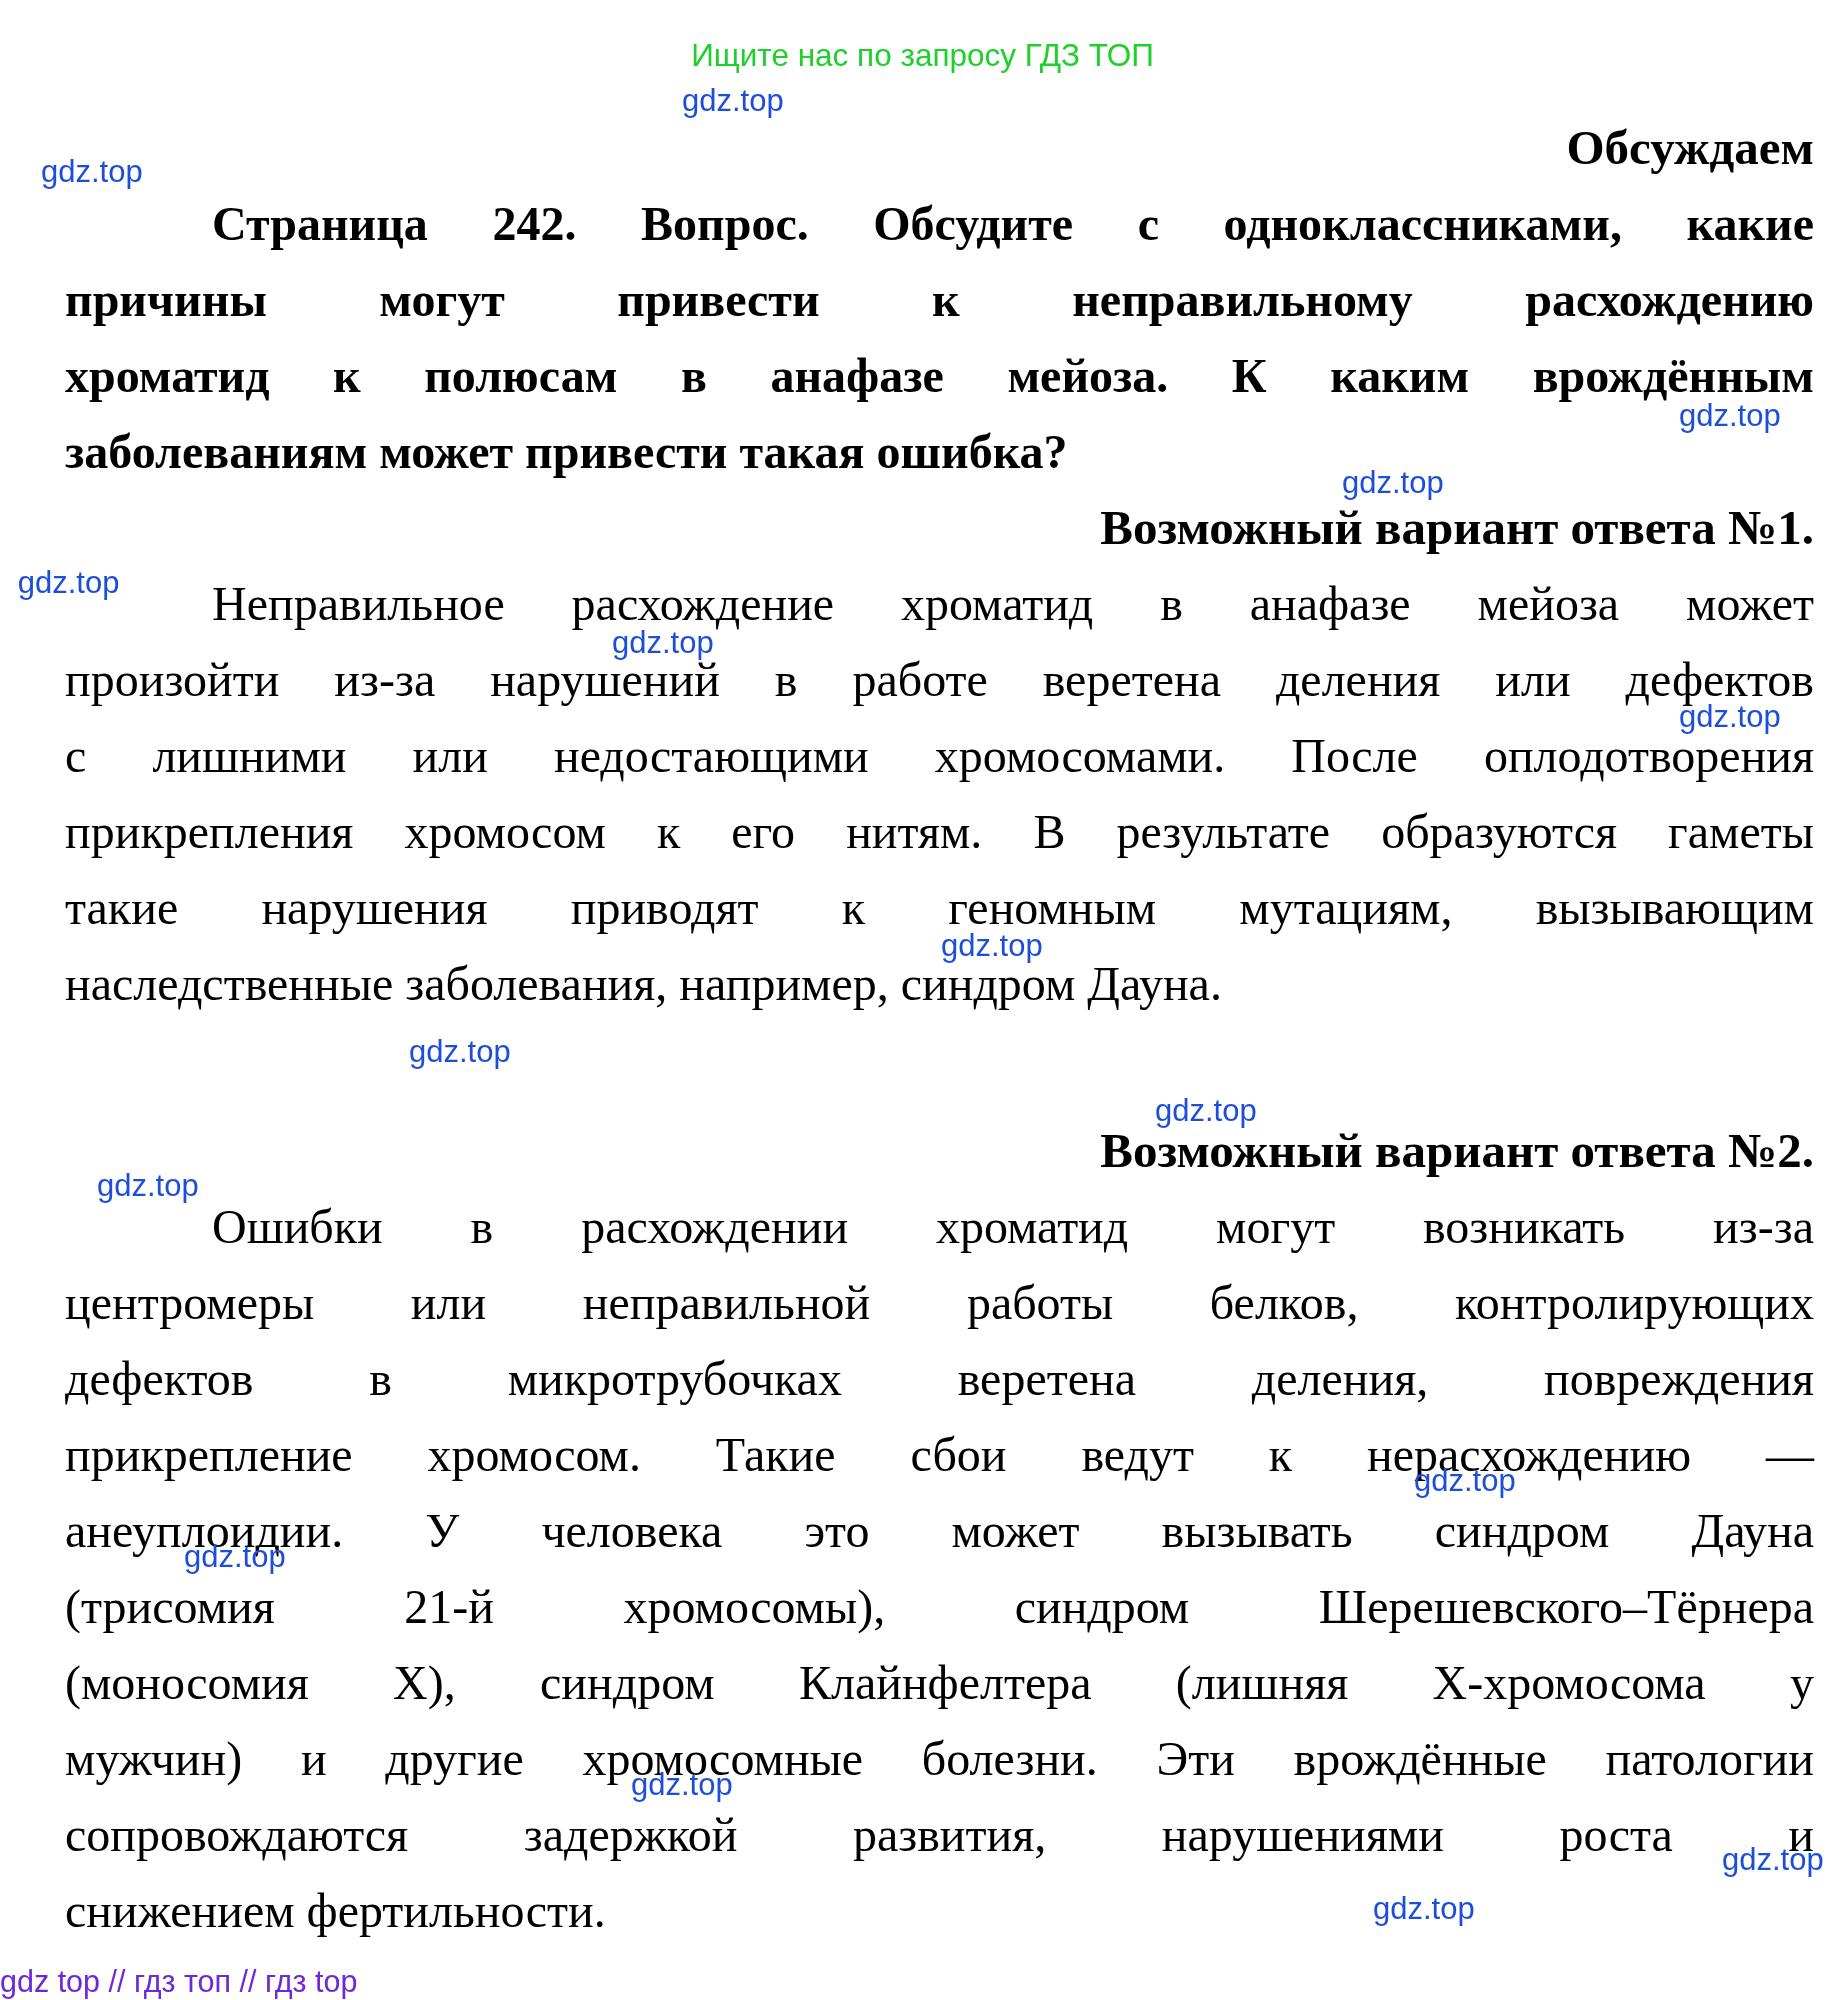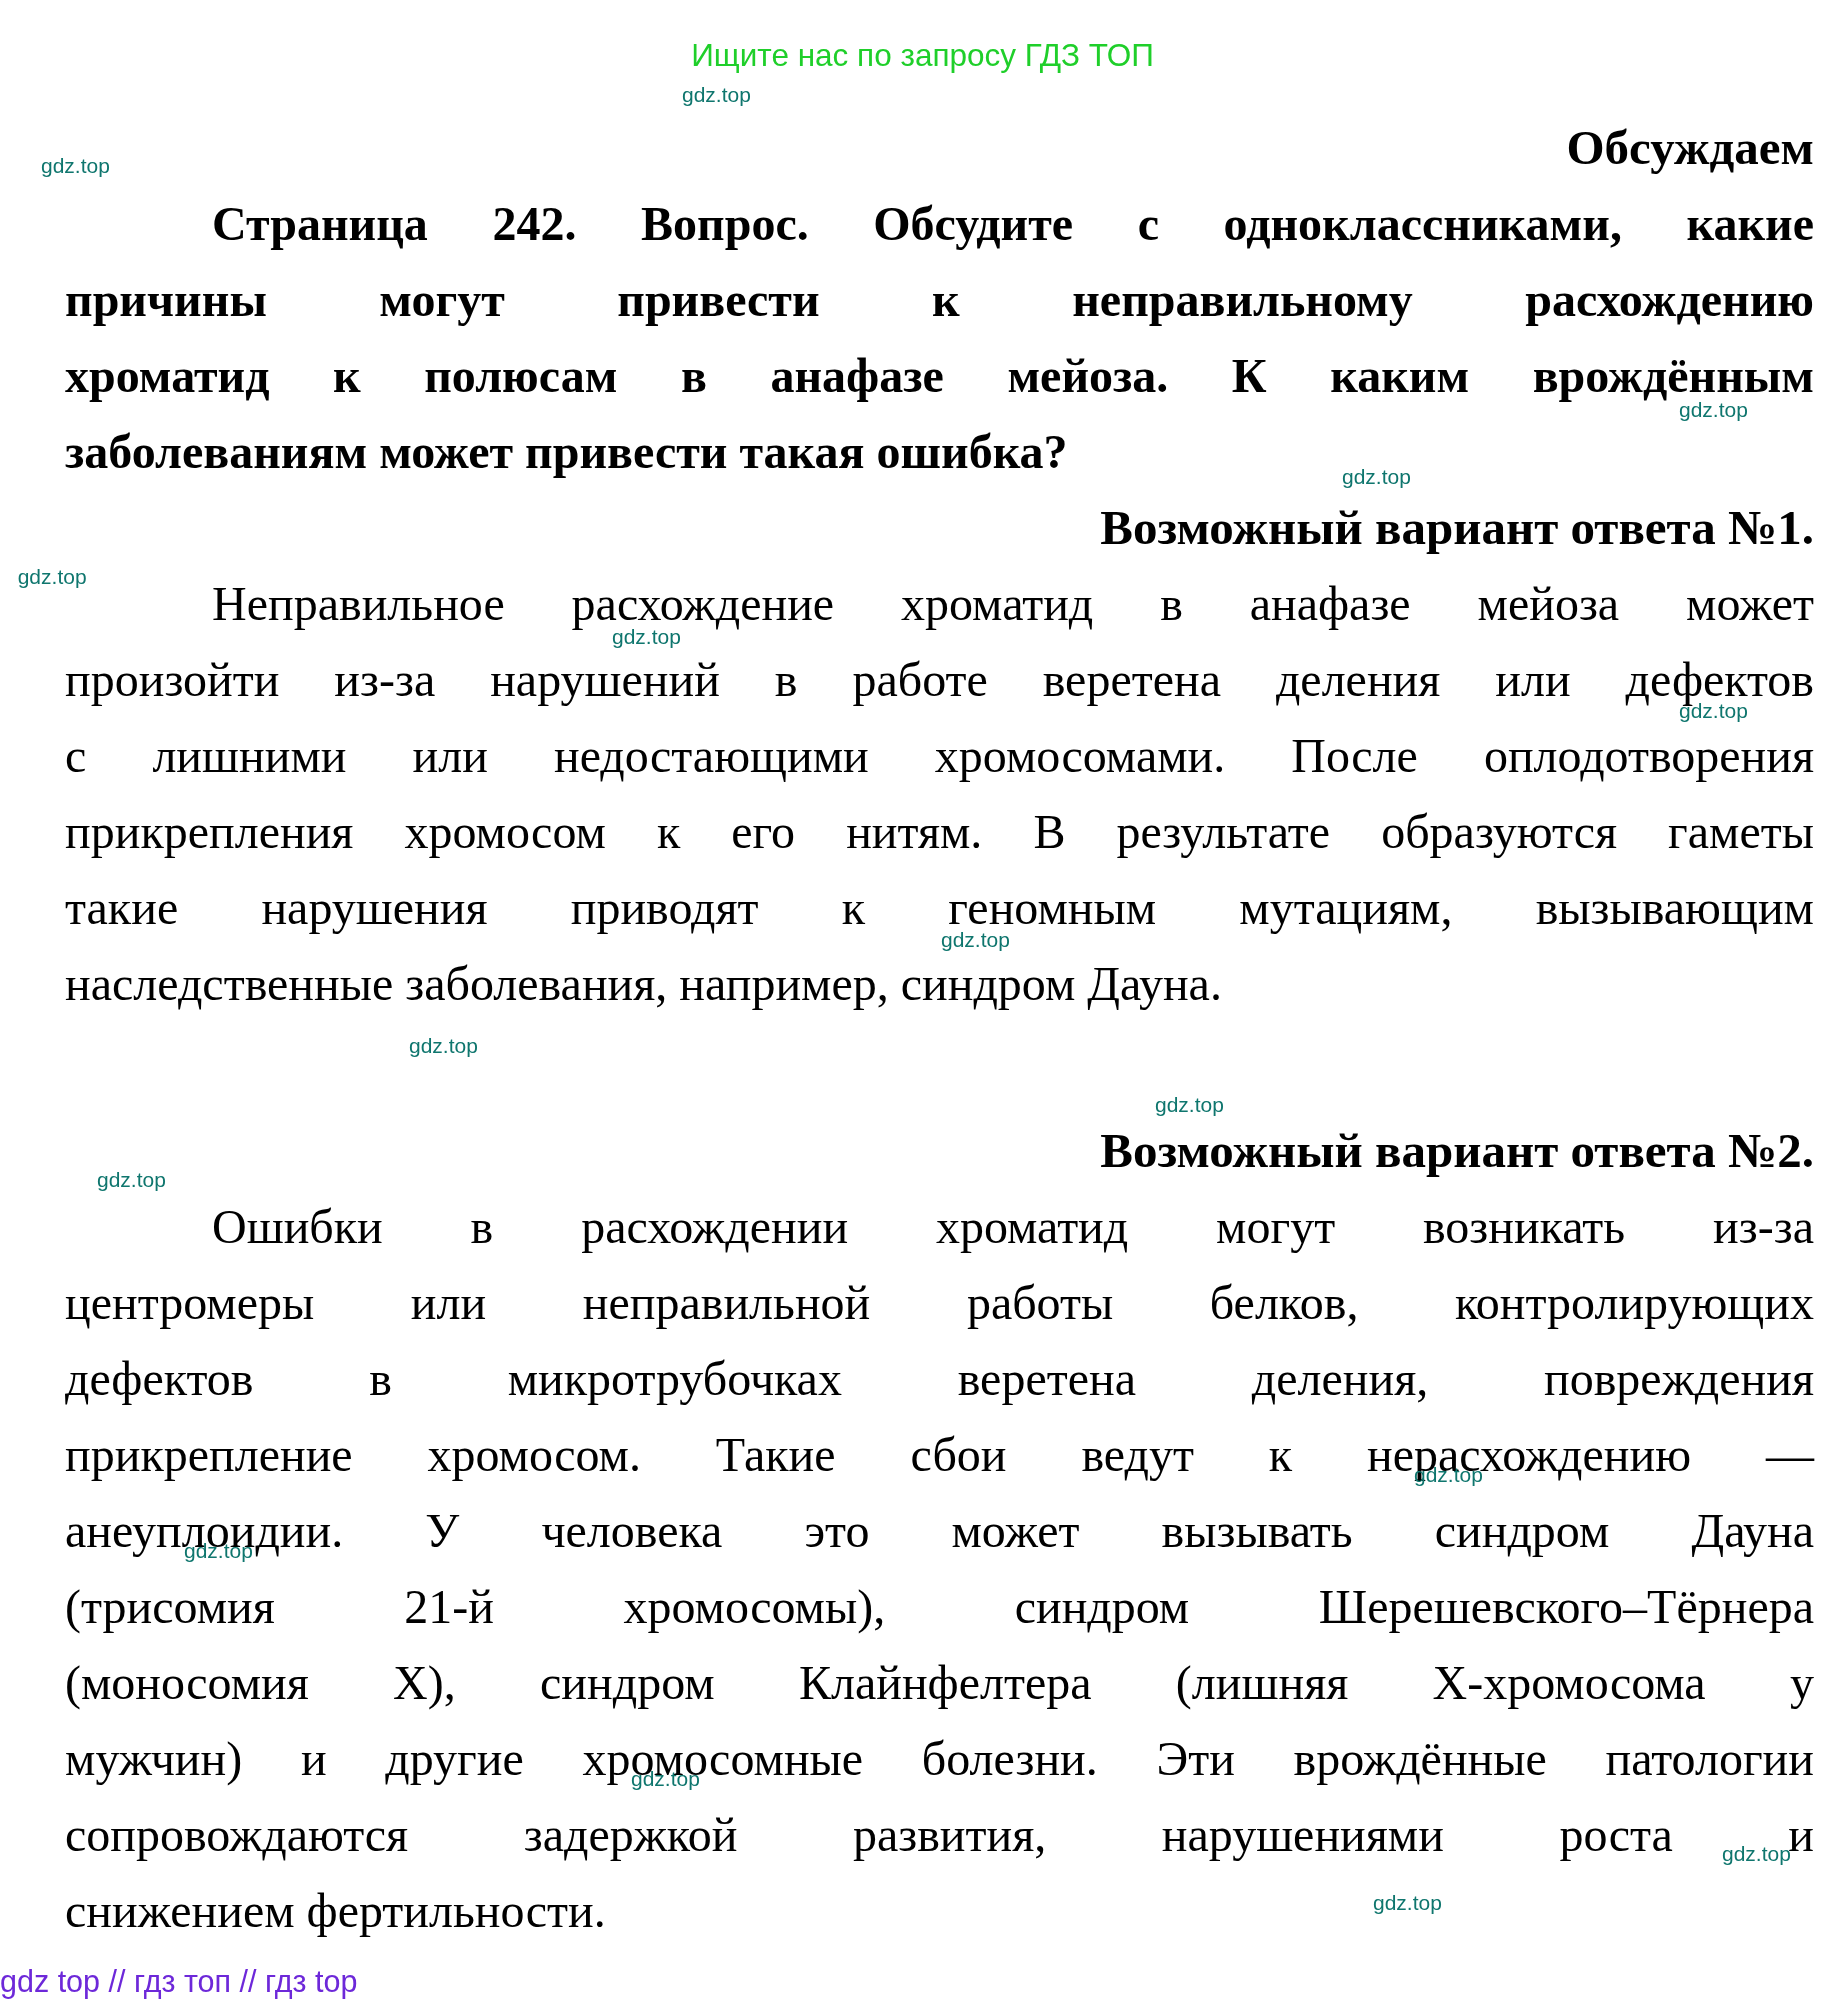--- a/index.html
+++ b/index.html
@@ -5,21 +5,21 @@
   html,body{margin:0;padding:0;background:#fff;}
   body{width:1845px;height:2001px;position:relative;overflow:hidden;font-family:"Liberation Serif",serif;color:#000;}
   .top-banner{position:absolute;top:0;left:0;width:1845px;text-align:center;font-family:"Liberation Sans",sans-serif;font-size:31.5px;color:#1fcf2a;line-height:39px;margin-top:36px;}
   .content{position:absolute;left:65px;top:110px;width:1749px;}
   .line{font-size:48px;line-height:76px;text-align:justify;text-align-last:justify;white-space:nowrap;height:76px;}
   .line.last{text-align-last:left;}
   .bold{font-weight:bold;}
   .indent{padding-left:147px;}
   .heading{font-size:49px;font-weight:bold;line-height:76px;height:76px;text-align:right;}
   .gap{height:91px;}
-  .wm{position:absolute;font-family:"Liberation Sans",sans-serif;font-size:21px;color:#0f766e;}
+  .wm{position:absolute;font-family:"Liberation Sans",sans-serif;font-size:31px;color:#1d4ed8;}
   .footer{position:absolute;top:1964px;left:0;width:1845px;text-align:left;font-family:"Liberation Sans",sans-serif;font-size:30.5px;color:#6d28d9;}
 </style>
 </head>
 <body>
 
 <div class="top-banner">Ищите нас по запросу ГДЗ ТОП</div>
 
 <div class="content">
   <div class="heading indent">Обсуждаем</div>
   <div>

